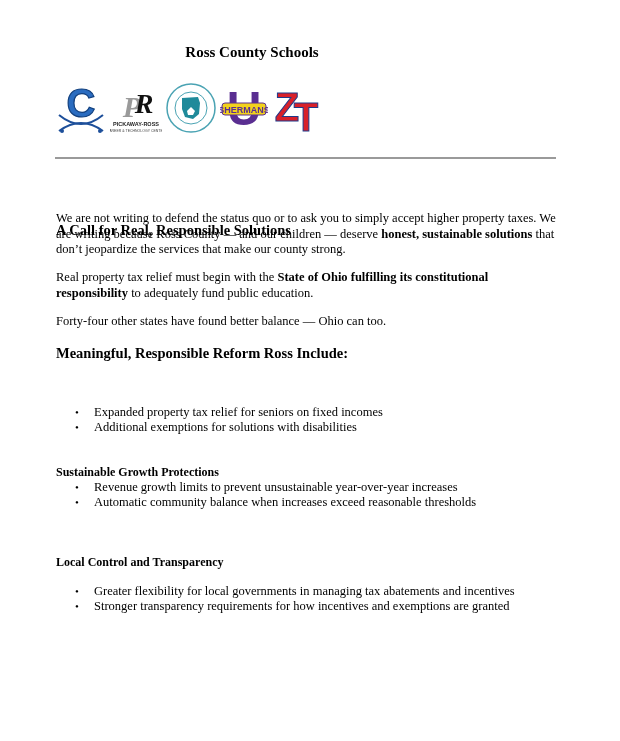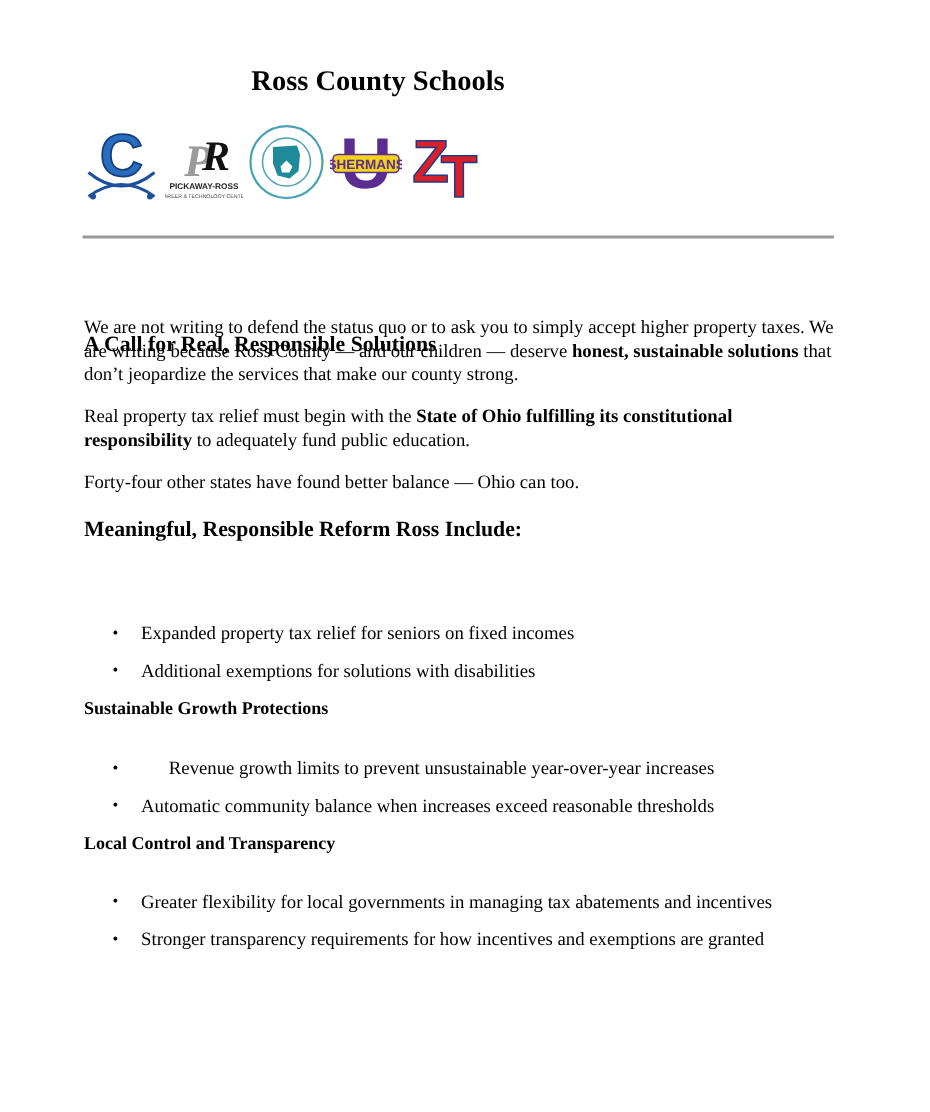--- a/index.html
+++ b/index.html
@@ -1,28 +1,28 @@
 <!DOCTYPE html>
 <html><head>
 <meta charset="utf-8">
 <style>
   html, body { margin: 0; padding: 0; background: #ffffff; }
   body { width: 620px; height: 741px; position: relative; overflow: hidden;
          font-family: "Liberation Serif", "DejaVu Serif", serif; color: #000; }
   .page { position: absolute; left: 0; top: 0; width: 620px; height: 741px; }
   .title { position: absolute; left: 0; width: 504px; top: 44px; text-align: center;
-           font-weight: bold; font-size: 19px; }
+           font-weight: bold; font-size: 15px; }
   .logos { position: absolute; left: 55px; top: 80px; height: 56px; display: flex; align-items: center; gap: 3px; }
   .logo { display: block; }
   .rule { position: absolute; left: 55px; top: 157px; width: 501px; height: 2px; background: #9a9a9a; }
   .h2 { position: absolute; left: 56px; font-weight: bold; font-size: 14.5px; }
   .p { position: absolute; left: 56px; width: 500px; font-size: 12.5px; line-height: 15.5px; }
   .h3 { position: absolute; left: 56px; font-weight: bold; font-size: 12px; }
   ul.bl { position: absolute; left: 56px; margin: 0; padding: 0; list-style: none; font-size: 12.5px; line-height: 15px; }
-  ul.bl li { position: relative; padding-left: 38px; white-space: nowrap; margin-top: 10px; }
+  ul.bl li { position: relative; padding-left: 38px; white-space: nowrap; }
   ul.bl li::before { content: "\2022"; position: absolute; left: 19px; top: 0; font-size: 11px; }
   b { font-weight: bold; }
 </style>
 </head>
 <body>
 
 <div class="page">
 
   <div class="title">Ross County Schools</div>
 
@@ -73,21 +73,21 @@
   <div class="p" style="top:314px;">Forty-four other states have found better balance — Ohio can too.</div>
 
   <div class="h2" style="top:345px;">Meaningful, Responsible Reform Ross Include:</div>
 
   <ul class="bl" style="top:405px;">
     <li>Expanded property tax relief for seniors on fixed incomes</li>
     <li>Additional exemptions for solutions with disabilities</li>
   </ul>
 
   <div class="h3" style="top:465px;">Sustainable Growth Protections</div>
-  <ul class="bl" style="top:495px;text-align:right;">
+  <ul class="bl" style="top:480px;">
     <li>Revenue growth limits to prevent unsustainable year-over-year increases</li>
     <li>Automatic community balance when increases exceed reasonable thresholds</li>
   </ul>
 
   <div class="h3" style="top:555px;">Local Control and Transparency</div>
   <ul class="bl" style="top:584px;">
     <li>Greater flexibility for local governments in managing tax abatements and incentives</li>
     <li>Stronger transparency requirements for how incentives and exemptions are granted</li>
   </ul>
 

